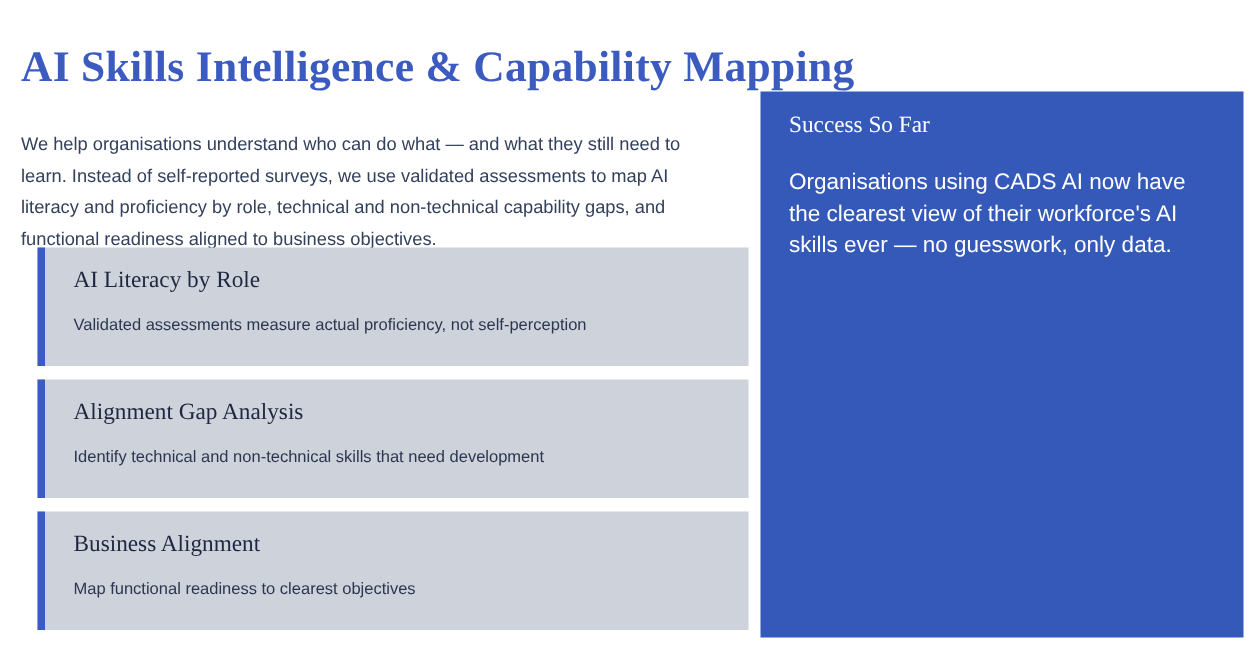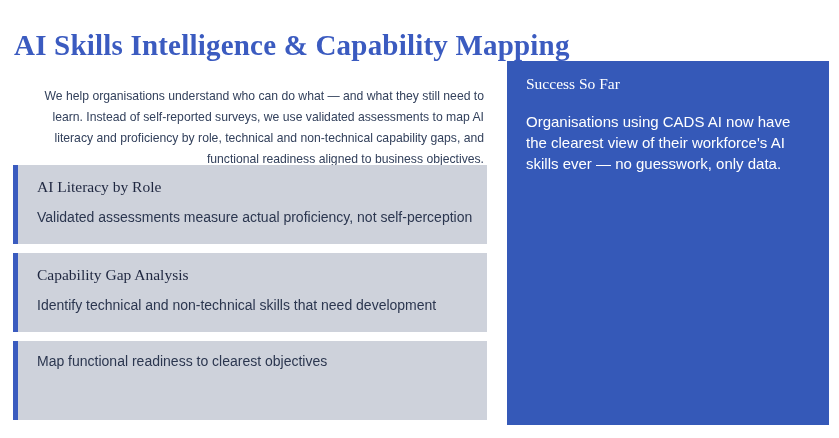--- a/index.html
+++ b/index.html
@@ -47,26 +47,25 @@
   }
 
   .intro-paragraph {
     position: absolute;
     left: 14px;
     top: 13px;
     width: 470px;
     font-size: 12.2px;
     line-height: 21px;
     color: #33415C;
-    text-align: right;
   }
 
   .cards {
     position: absolute;
-    left: 13px;
+    left: 25px;
     top: 104px;
     width: 474px;
   }
 
   .card {
     position: relative;
     box-sizing: border-box;
     width: 474px;
     height: 79px;
     background: #CED2DB;
@@ -82,21 +81,21 @@
   .card-title {
     font-family: "Liberation Serif", serif;
     font-size: 15.5px;
     font-weight: 400;
     line-height: 20px;
     color: #1F2740;
     margin: 0 0 12px 0;
   }
 
   .card-desc {
-    font-size: 14px;
+    font-size: 11px;
     line-height: 16px;
     color: #2B364F;
     margin: 0;
   }
 
   
   .side-panel {
     position: absolute;
     left: 507px;
     top: 61px;
@@ -135,25 +134,26 @@
     <p class="intro-paragraph">We help organisations understand who can do what — and what they still need to learn. Instead of self-reported surveys, we use validated assessments to map AI literacy and proficiency by role, technical and non-technical capability gaps, and functional readiness aligned to business objectives.</p>
 
     <div class="cards">
 
       <div class="card">
         <div class="card-title">AI Literacy by Role</div>
         <div class="card-desc">Validated assessments measure actual proficiency, not self-perception</div>
       </div>
 
       <div class="card">
-        <div class="card-title">Capability Gap Analysis</div>
+        <div class="card-title">Alignment Gap Analysis</div>
         <div class="card-desc">Identify technical and non-technical skills that need development</div>
       </div>
 
       <div class="card">
+        <div class="card-title">Business Alignment</div>
         <div class="card-desc">Map functional readiness to clearest objectives</div>
       </div>
 
     </div>
   </div>
 
   <aside class="side-panel">
     <div class="side-panel-title">Success So Far</div>
     <p class="side-panel-body">Organisations using CADS AI now have the clearest view of their workforce's AI skills ever — no guesswork, only data.</p>
   </aside>

